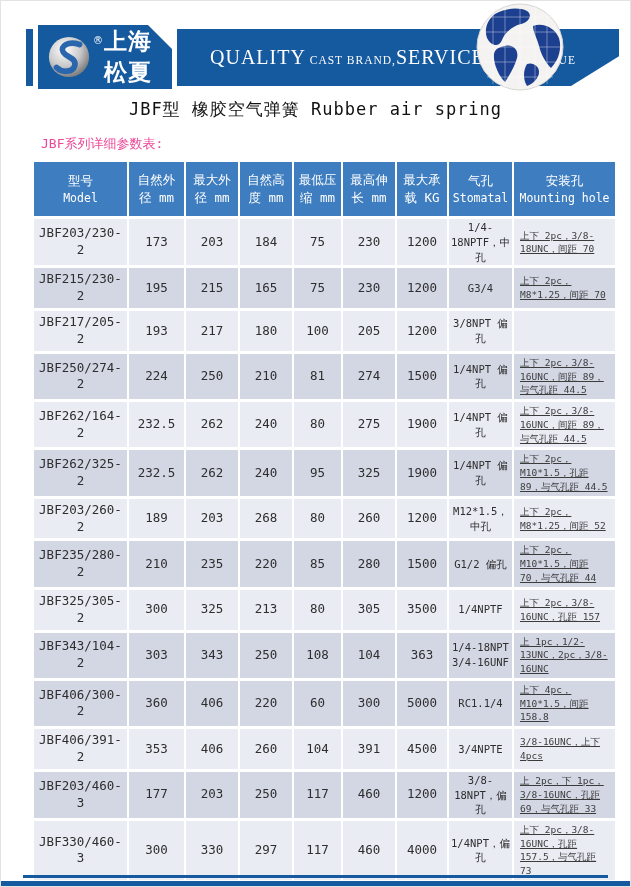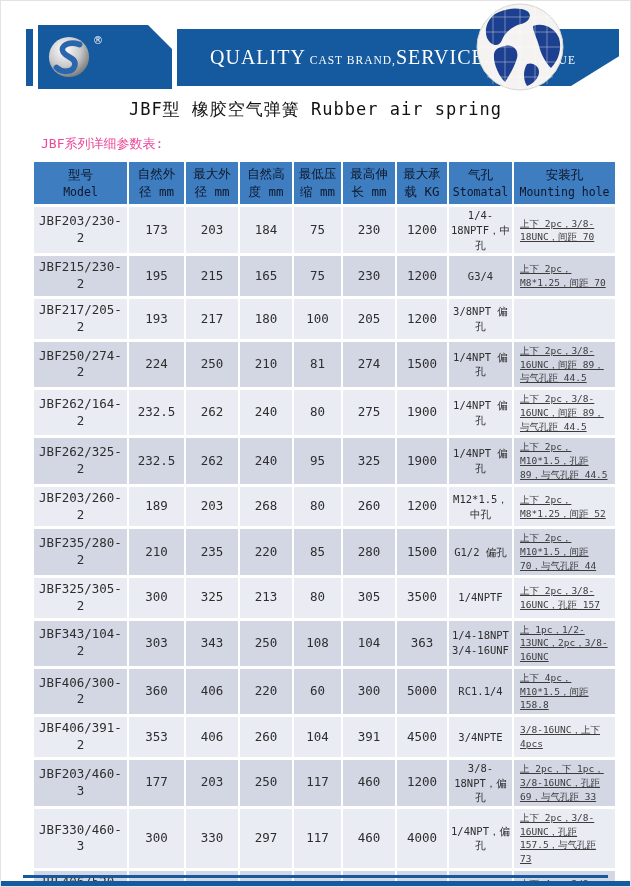--- a/index.html
+++ b/index.html
@@ -33,22 +33,22 @@
   .slogan .small{font-size:11.5px;letter-spacing:1px;}
   .globe{position:absolute;left:474px;top:1px;width:90px;height:90px;}
   
   .doc-title{margin-top:97px;text-align:center;font-size:17px;font-weight:normal;color:#111;letter-spacing:1px;}
   .tbl-caption{margin:14px 0 6px 40px;font-size:13px;color:#ec4899;}
   
   table{margin-left:31px;width:567px;table-layout:fixed;border-collapse:separate;border-spacing:2px 3px;background:#fff;}
   col.c-model{width:93px;} col.c-n1{width:55px;} col.c-n2{width:52px;} col.c-n3{width:52px;}
   col.c-n4{width:47px;} col.c-n5{width:52px;} col.c-n6{width:50px;} col.c-air{width:63px;} col.c-mount{width:101px;}
   th{
-    background:var(--header_blue);color:#0f172a;font-weight:normal;
-    font-size:12.5px;line-height:1.45;padding:3px 1px;vertical-align:middle;margin-top:23px;
+    background:var(--header_blue);color:#ffffff;font-weight:normal;
+    font-size:12.5px;line-height:1.45;padding:9px 1px;vertical-align:middle;margin-top:23px;
   }
   th .en{font-size:11.5px;}
   td{font-size:12.5px;text-align:center;vertical-align:middle;padding:3px 2px;color:#2e2e2e;height:28px;line-height:1.35;}
   td.model{font-size:12.5px;letter-spacing:0;}
   td.air{font-size:10.5px;line-height:1.4;padding:1px 2px;}
   td.mount{font-size:9.5px;text-align:left;padding:2px 3px 2px 6px;color:#3c3c3c;line-height:1.45;text-decoration:underline;}
   tr.light td{background:var(--row_light);}
   tr.dark td{background:var(--row_dark);}
   .bottom-rule{position:absolute;left:22px;right:22px;top:874px;height:3px;background:var(--brand_blue);}
   .bottom-band{position:absolute;left:0;right:0;bottom:0;height:5px;background:var(--brand_blue);}
@@ -65,20 +65,21 @@
         <radialGradient id="sph" cx="38%" cy="32%" r="75%">
           <stop offset="0%" stop-color="#ffffff"></stop>
           <stop offset="55%" stop-color="#c9c9c9"></stop>
           <stop offset="100%" stop-color="#6f6f6f"></stop>
         </radialGradient>
       </defs>
       <circle cx="23" cy="23" r="21" fill="url(#sph)"></circle>
       <path d="M34,10 C22,6 13,12 17,18 C21,24 31,24 29,32 C27,39 16,40 10,34" fill="none" stroke="#2a66ad" stroke-width="6" stroke-linecap="round"></path>
     </svg>
     <span class="reg-mark">®</span>
+    <span class="logo-text">上海松夏</span>
   </div>
 
   <div class="banner">
     <div class="slogan"><span class="big">QUALITY</span><span class="small"> CAST BRAND,</span><span class="big">SERVICE</span><span class="small"> CREAT VALUE</span></div>
   </div>
 
   <svg class="globe" viewBox="0 0 90 90">
     <circle cx="45" cy="45" r="43" fill="#f4f3f1" stroke="#d8d6d2" stroke-width="1"></circle>
     <path d="M20,12 C30,6 44,5 52,9 C58,13 54,20 46,22 C38,24 30,30 27,38 C24,46 16,44 12,36 C9,28 12,18 20,12 Z" fill="#1d3f8f"></path>
     <path d="M30,44 C38,42 44,48 42,56 C40,64 34,74 30,80 C24,74 18,62 19,52 C20,47 24,45 30,44 Z" fill="#1d3f8f"></path>

